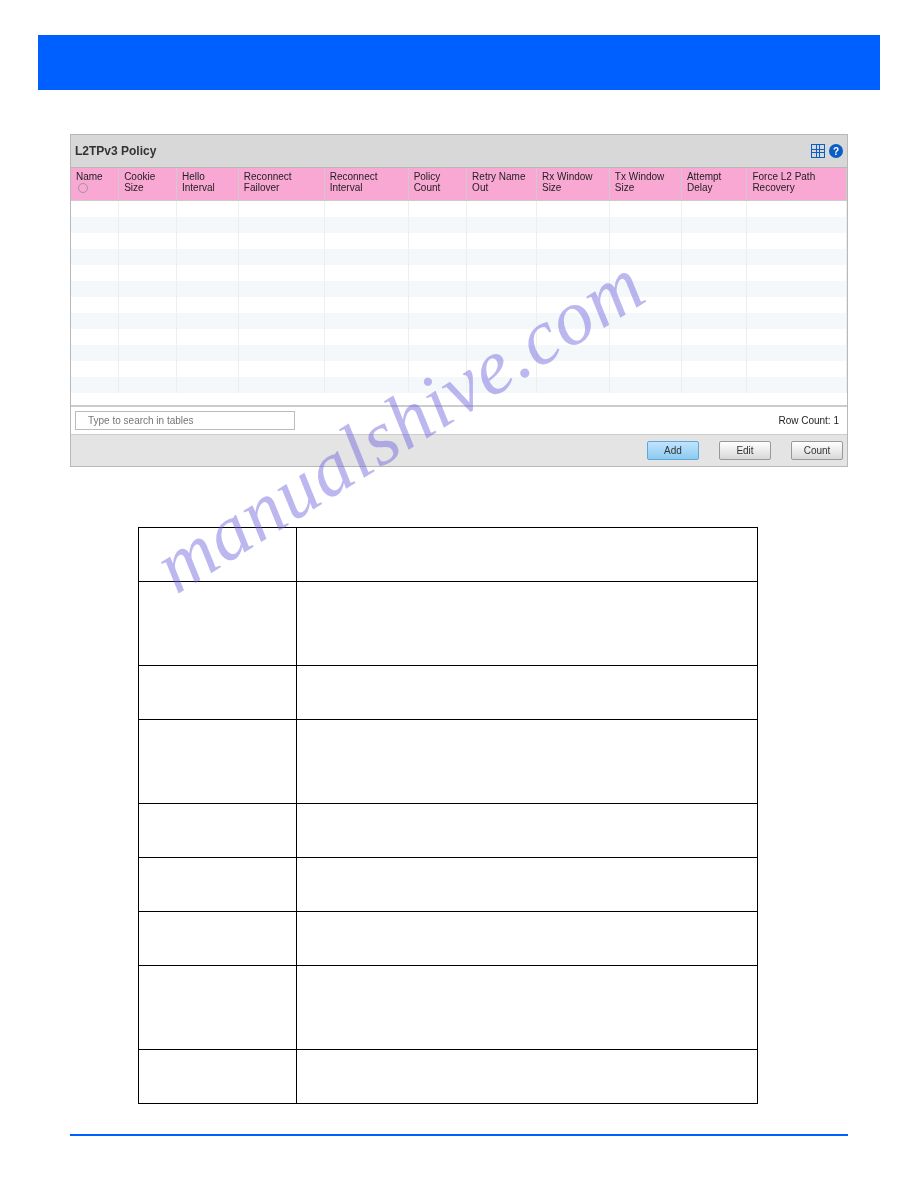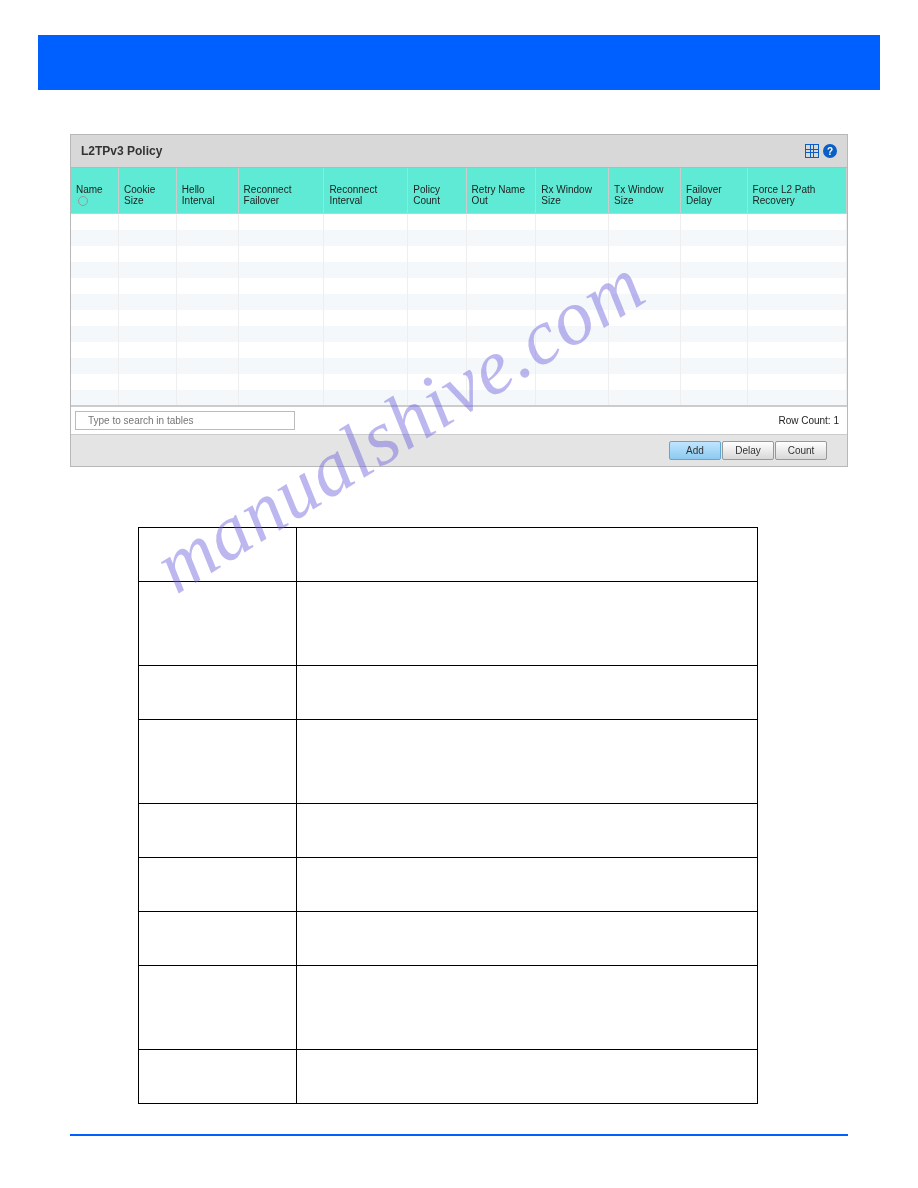--- a/index.html
+++ b/index.html
@@ -15,21 +15,21 @@
     height: 55px;
     margin: 35px 38px 0 38px;
   }
   .panel {
     margin: 44px 70px 0 70px;
     border: 1px solid #b8b8b8;
     background: #e8e8e8;
   }
   .panel-title {
     background: #d8d8d8;
-    padding: 9px 10px;
+    padding: 9px 4px;
     font-weight: bold;
     font-size: 12px;
     color: #333;
     display: flex;
     justify-content: space-between;
     align-items: center;
     border-bottom: 1px solid #b8b8b8;
   }
   .panel-title .icons { display: flex; gap: 4px; align-items: center; }
   .table-wrap {
@@ -39,23 +39,23 @@
     position: relative;
     border-bottom: 1px solid #ccc;
   }
   table.data {
     width: 100%;
     border-collapse: collapse;
     font-size: 10px;
     color: #222;
   }
   table.data th {
-    background: #5eead4;
+    background: #f9a8d4;
     text-align: left;
-    padding: 16px 5px 6px 5px;
+    padding: 3px 5px 6px 5px;
     font-weight: normal;
     border-right: 1px solid #ccc;
     border-bottom: 1px solid #ccc;
     vertical-align: top;
     height: 32px;
   }
   table.data td {
     padding: 4px 5px;
     border-right: 1px solid #eee;
     height: 16px;
@@ -85,22 +85,22 @@
     padding: 3px 12px;
     border: 1px solid #bbb;
     font-size: 10px;
     color: #666;
     background: #fff;
   }
   .row-count { font-size: 10px; color: #222; }
   .btn-row {
     display: flex;
     justify-content: flex-end;
-    gap: 1px;
-    padding: 6px 20px;
+    gap: 20px;
+    padding: 6px 4px;
     background: #e4e4e4;
     border-top: 1px solid #ccc;
   }
   .btn {
     min-width: 52px;
     padding: 3px 10px;
     font-size: 10px;
     border: 1px solid #999;
     background: linear-gradient(#fff, #d8d8d8);
     cursor: pointer;
@@ -193,21 +193,21 @@
         <tr>
           <th><span>Name</span> <span class="sort-icon"></span></th>
           <th>Cookie Size</th>
           <th>Hello Interval</th>
           <th>Reconnect Failover</th>
           <th>Reconnect Interval</th>
           <th>Policy Count</th>
           <th>Retry Name Out</th>
           <th>Rx Window Size</th>
           <th>Tx Window Size</th>
-          <th>Failover Delay</th>
+          <th>Attempt Delay</th>
           <th>Force L2  Path Recovery</th>
         </tr>
       </thead>
       <tbody>
         <tr>
             <td></td>
             <td></td>
             <td></td>
             <td></td>
             <td></td>
@@ -369,21 +369,21 @@
   <div class="table-footer">
     <input type="text" class="search-box" placeholder="Type to search in tables" style="">
     <span class="row-count">
       <span>Row Count:</span>
       <span>1</span>
     </span>
   </div>
 
   <div class="btn-row">
     <button class="btn primary">Add</button>
-    <button class="btn">Delay</button>
+    <button class="btn">Edit</button>
     <button class="btn">Count</button>
   </div>
 </div>
 
 <table class="desc-table">
   <tbody>
       <tr>
         <td></td>
         <td></td>
       </tr>

